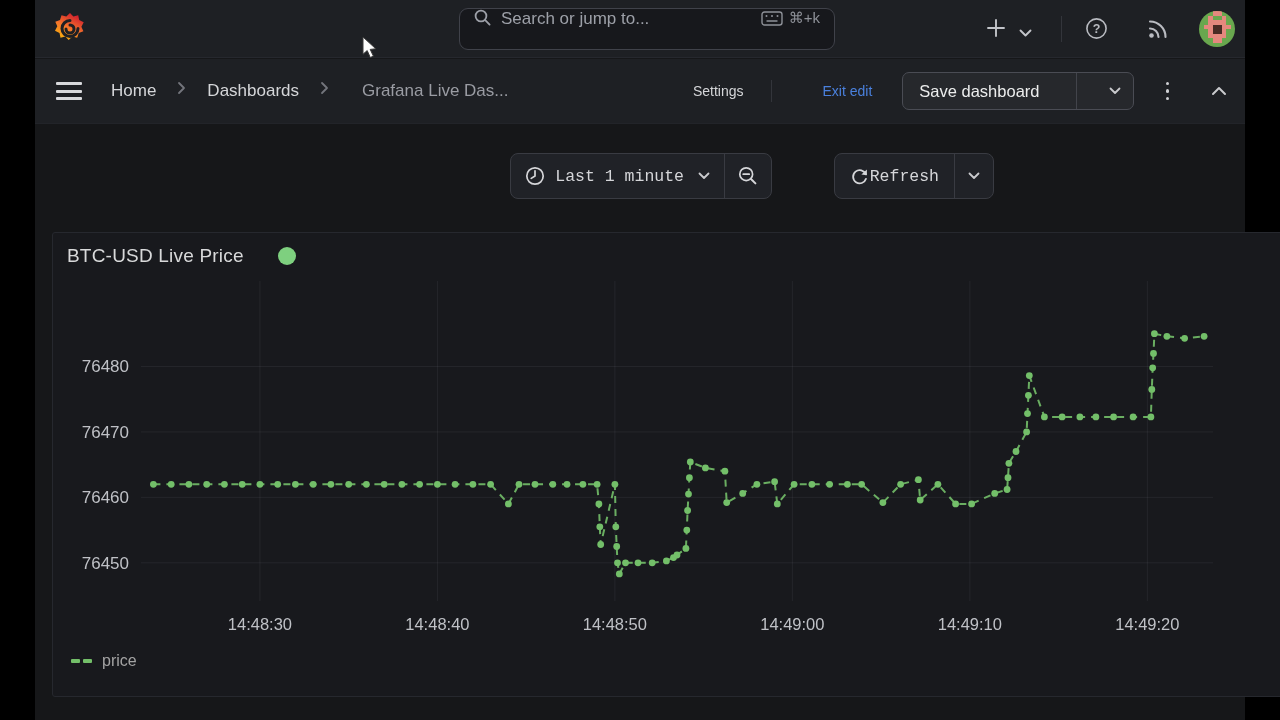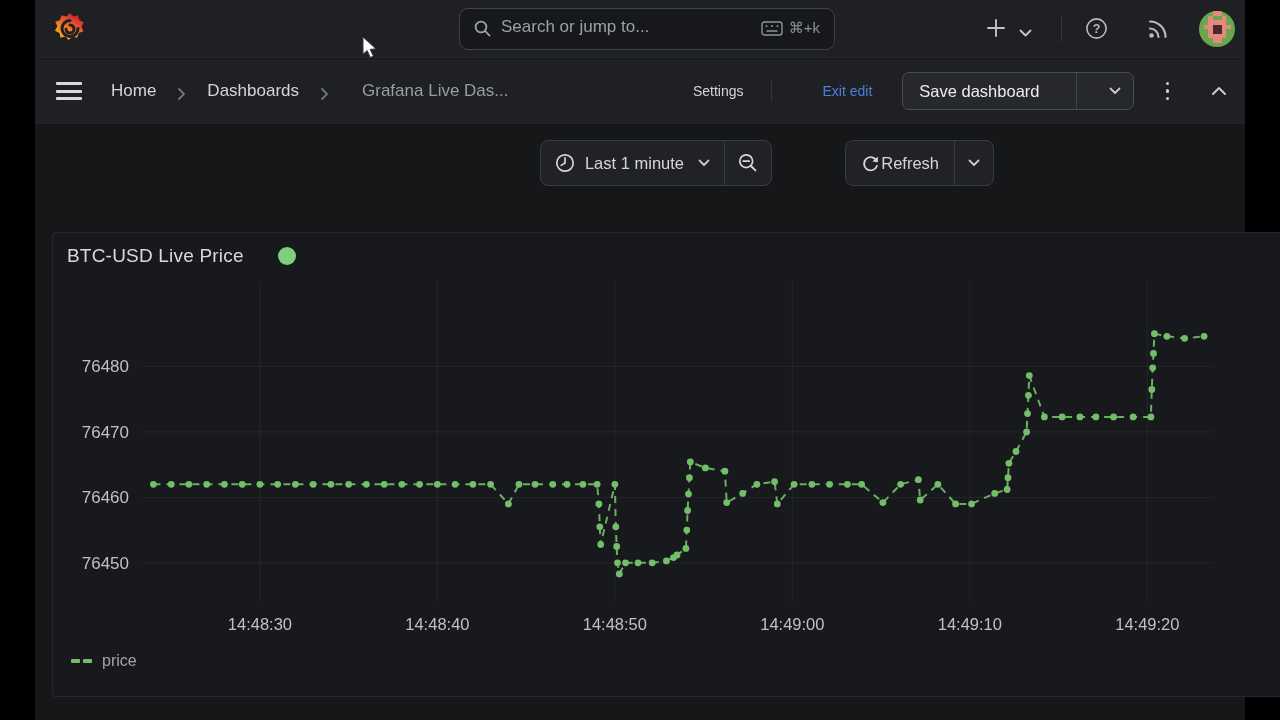--- a/index.html
+++ b/index.html
@@ -7,53 +7,53 @@
               font-family:"Liberation Sans", sans-serif; }
   .frame { position:absolute; inset:0; width:1280px; height:720px; background:#000; }
   .app { position:absolute; left:35px; top:0; width:1210px; height:720px; background:#161719; }
 
   
   .topnav { position:absolute; left:0; top:0; width:1210px; height:58px;
             background:#1e2024; border-bottom:1px solid #26282e; }
   .logo { position:absolute; left:17px; top:11px; width:36px; height:36px; }
   .searchbox { position:absolute; left:424px; top:8px; width:376px; height:42px;
                background:#17181c; border:1px solid #40424a; border-radius:9px;
-               display:flex; align-items:flex-end; padding:12px 14px; color:#9da0a8; }
+               display:flex; align-items:flex-start; padding:0 14px; color:#9da0a8; }
   .searchbox .ph { font-size:17px; margin-left:10px; flex:1; white-space:nowrap; }
   .shortcut { display:flex; align-items:center; gap:6px; color:#8e9198; font-size:15px; }
   .nav-right { position:absolute; right:0; top:0; height:58px; }
   .icon-btn { position:absolute; color:#b9bbc1; }
   .vdiv { position:absolute; width:1px; background:#33353b; }
 
   
   .toolbar { position:absolute; left:0; top:59px; width:1210px; height:65px;
              background:#1e2024; border-bottom:1px solid #222429;
              display:flex; align-items:center; }
   .hamburger { width:26px; margin-left:21px; cursor:pointer; }
   .hamburger div { height:3px; background:#d8d9dc; border-radius:1px; margin:4.5px 0; }
   .crumb { font-size:17px; color:#d5d6d9; white-space:nowrap; }
   .crumb.dim { color:#9a9ca3;margin-left:12px; }
   .crumb-sep { margin:0 13px; display:inline-flex; }
-  .breadcrumbs { display:flex; align-items:flex-end; margin-left:29px;gap:8px; }
+  .breadcrumbs { display:flex; align-items:flex-start; margin-left:29px;gap:8px; }
   .tb-right { margin-left:auto; display:flex; align-items:center; padding-right:18px; gap:0; }
   .tb-link { font-size:14px; color:#d5d6d9; cursor:pointer;margin-left:24px; }
   .tb-link.blue { color:#4a80dd; font-weight:500; }
   .tb-div { width:1px; height:22px; background:#33353b; margin:0 27px; }
   .save-btn { display:flex; align-items:center; height:38px; margin-left:30px;
               background:rgba(255,255,255,0.04); border:1px solid #4a4c54; border-radius:7px;
               color:#eceded; font-size:16.5px; cursor:pointer;gap:20px; }
   .save-btn .txt { padding:0 16px; font-weight:500; }
   .save-btn .sep { width:1px; height:100%; background:#42444b; }
   .save-btn .chev { width:36px; display:flex; justify-content:center; }
   .kebab { margin-left:26px; display:flex; flex-direction:column; gap:4px; cursor:pointer; padding:4px 6px; }
   .kebab div { width:3.5px; height:3.5px; border-radius:50%; background:#cfd0d4; }
   .collapse { margin-left:36px; cursor:pointer; display:flex; }
 
   
-  .controls { position:absolute; left:0; top:112px; width:974px; height:75px; }
+  .controls { position:absolute; left:0; top:125px; width:974px; height:75px;font-family:Liberation Mono, monospace; }
   .grp { position:absolute; top:28px; height:46px; display:flex; align-items:stretch;
          background:#202227; border:1px solid #393b42; border-radius:8px; color:#d5d6d9; }
   .grp .sec { display:flex; align-items:center; }
   .grp .gsep { width:1px; background:#393b42; }
   .timegrp { right:237px; }
   .refreshgrp { right:15px; }
   .grp-label { font-size:16.5px; font-weight:500; }
 
   
   .panel { position:absolute; left:17px; top:232px; width:1266px; height:465px;

